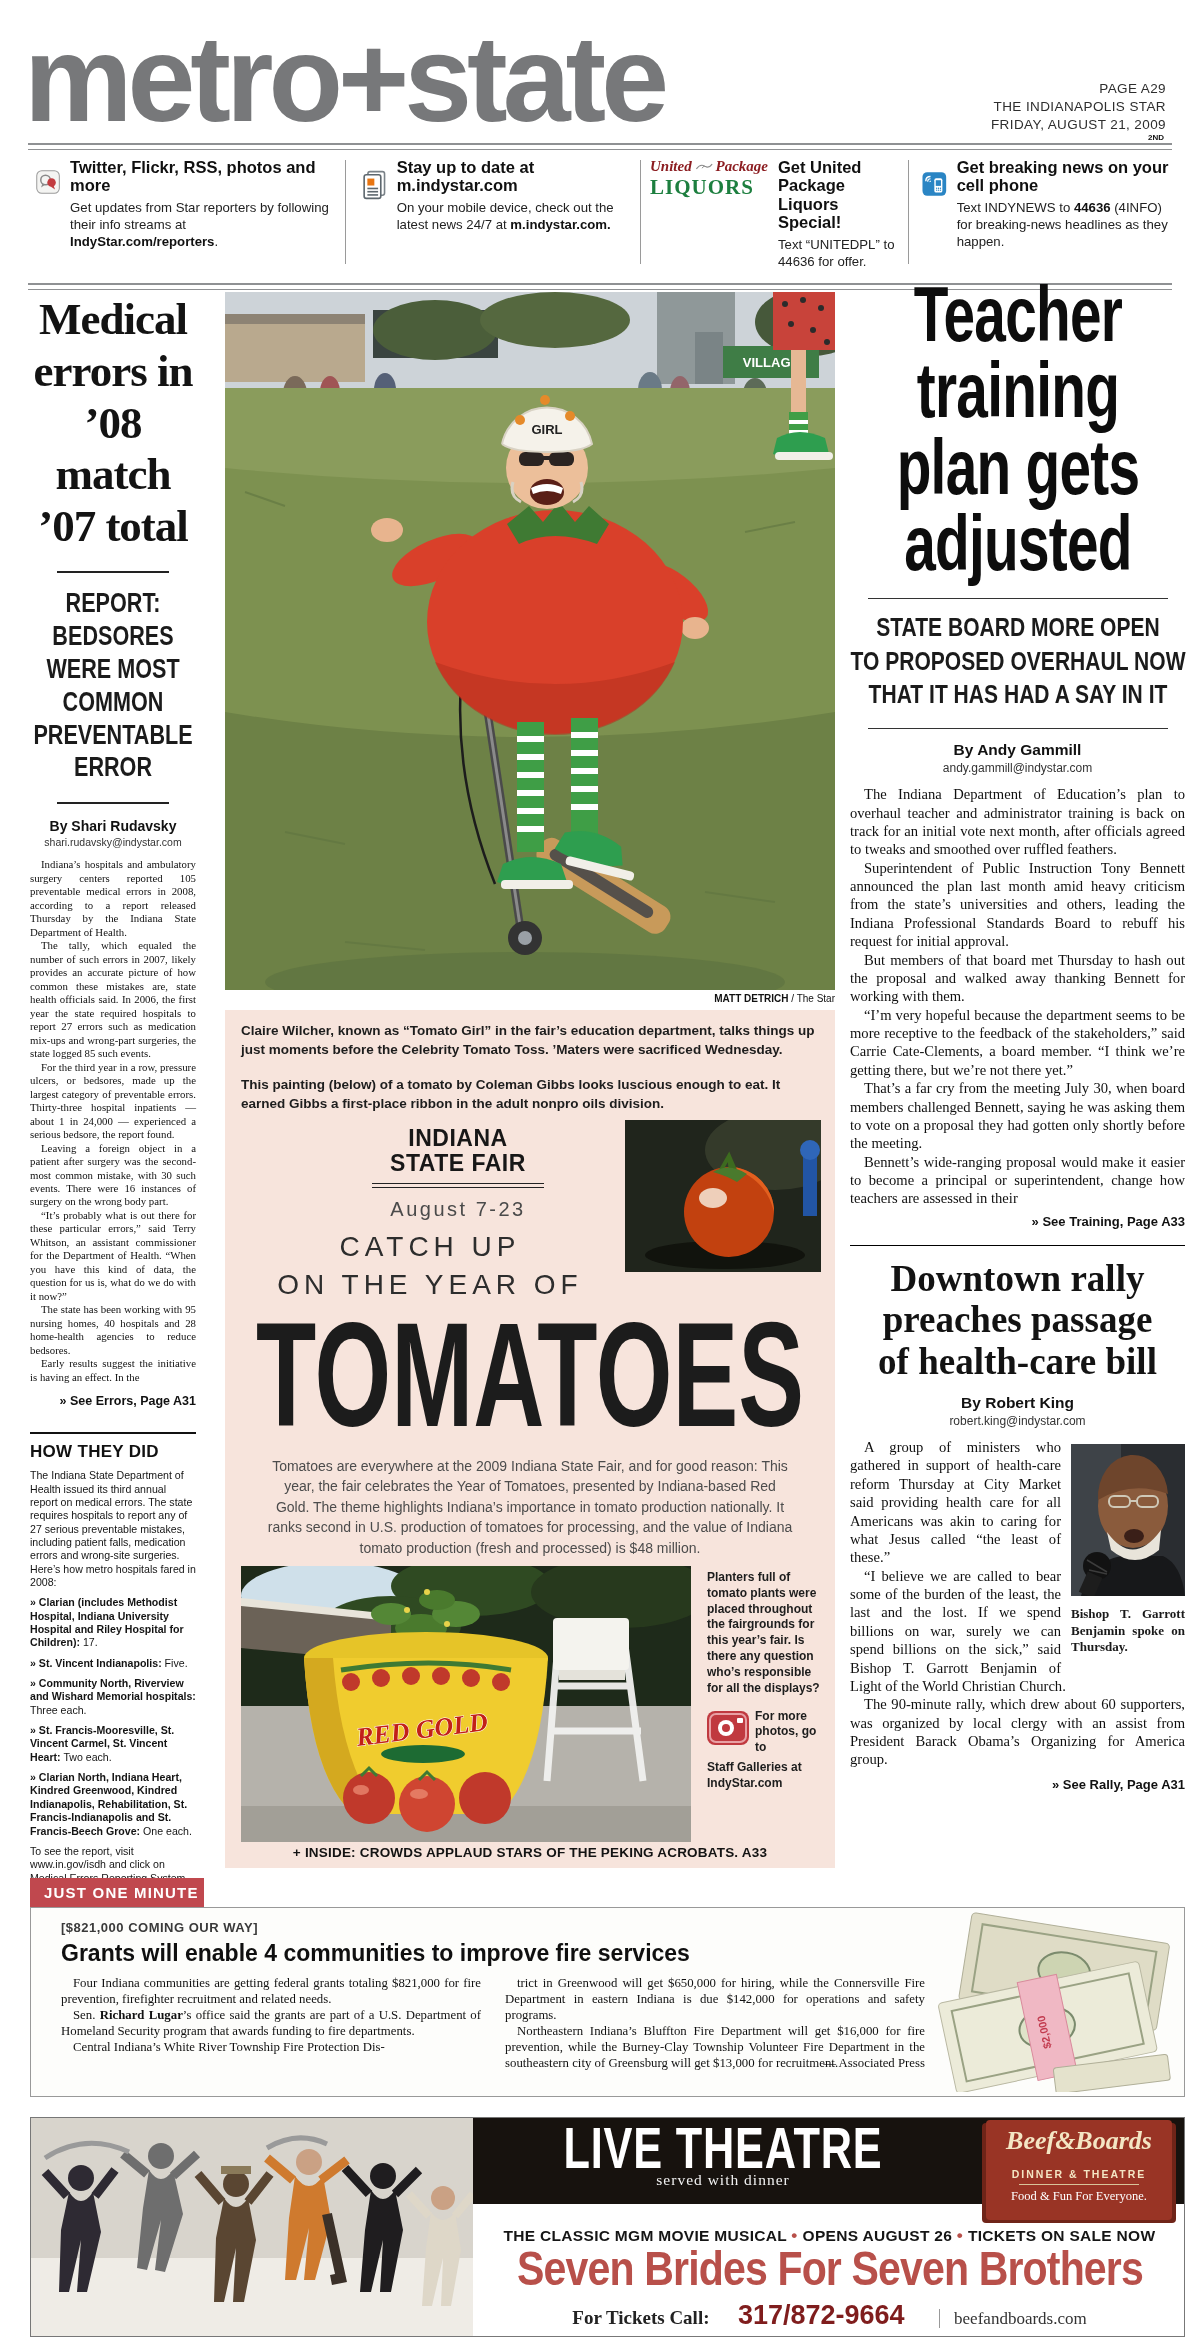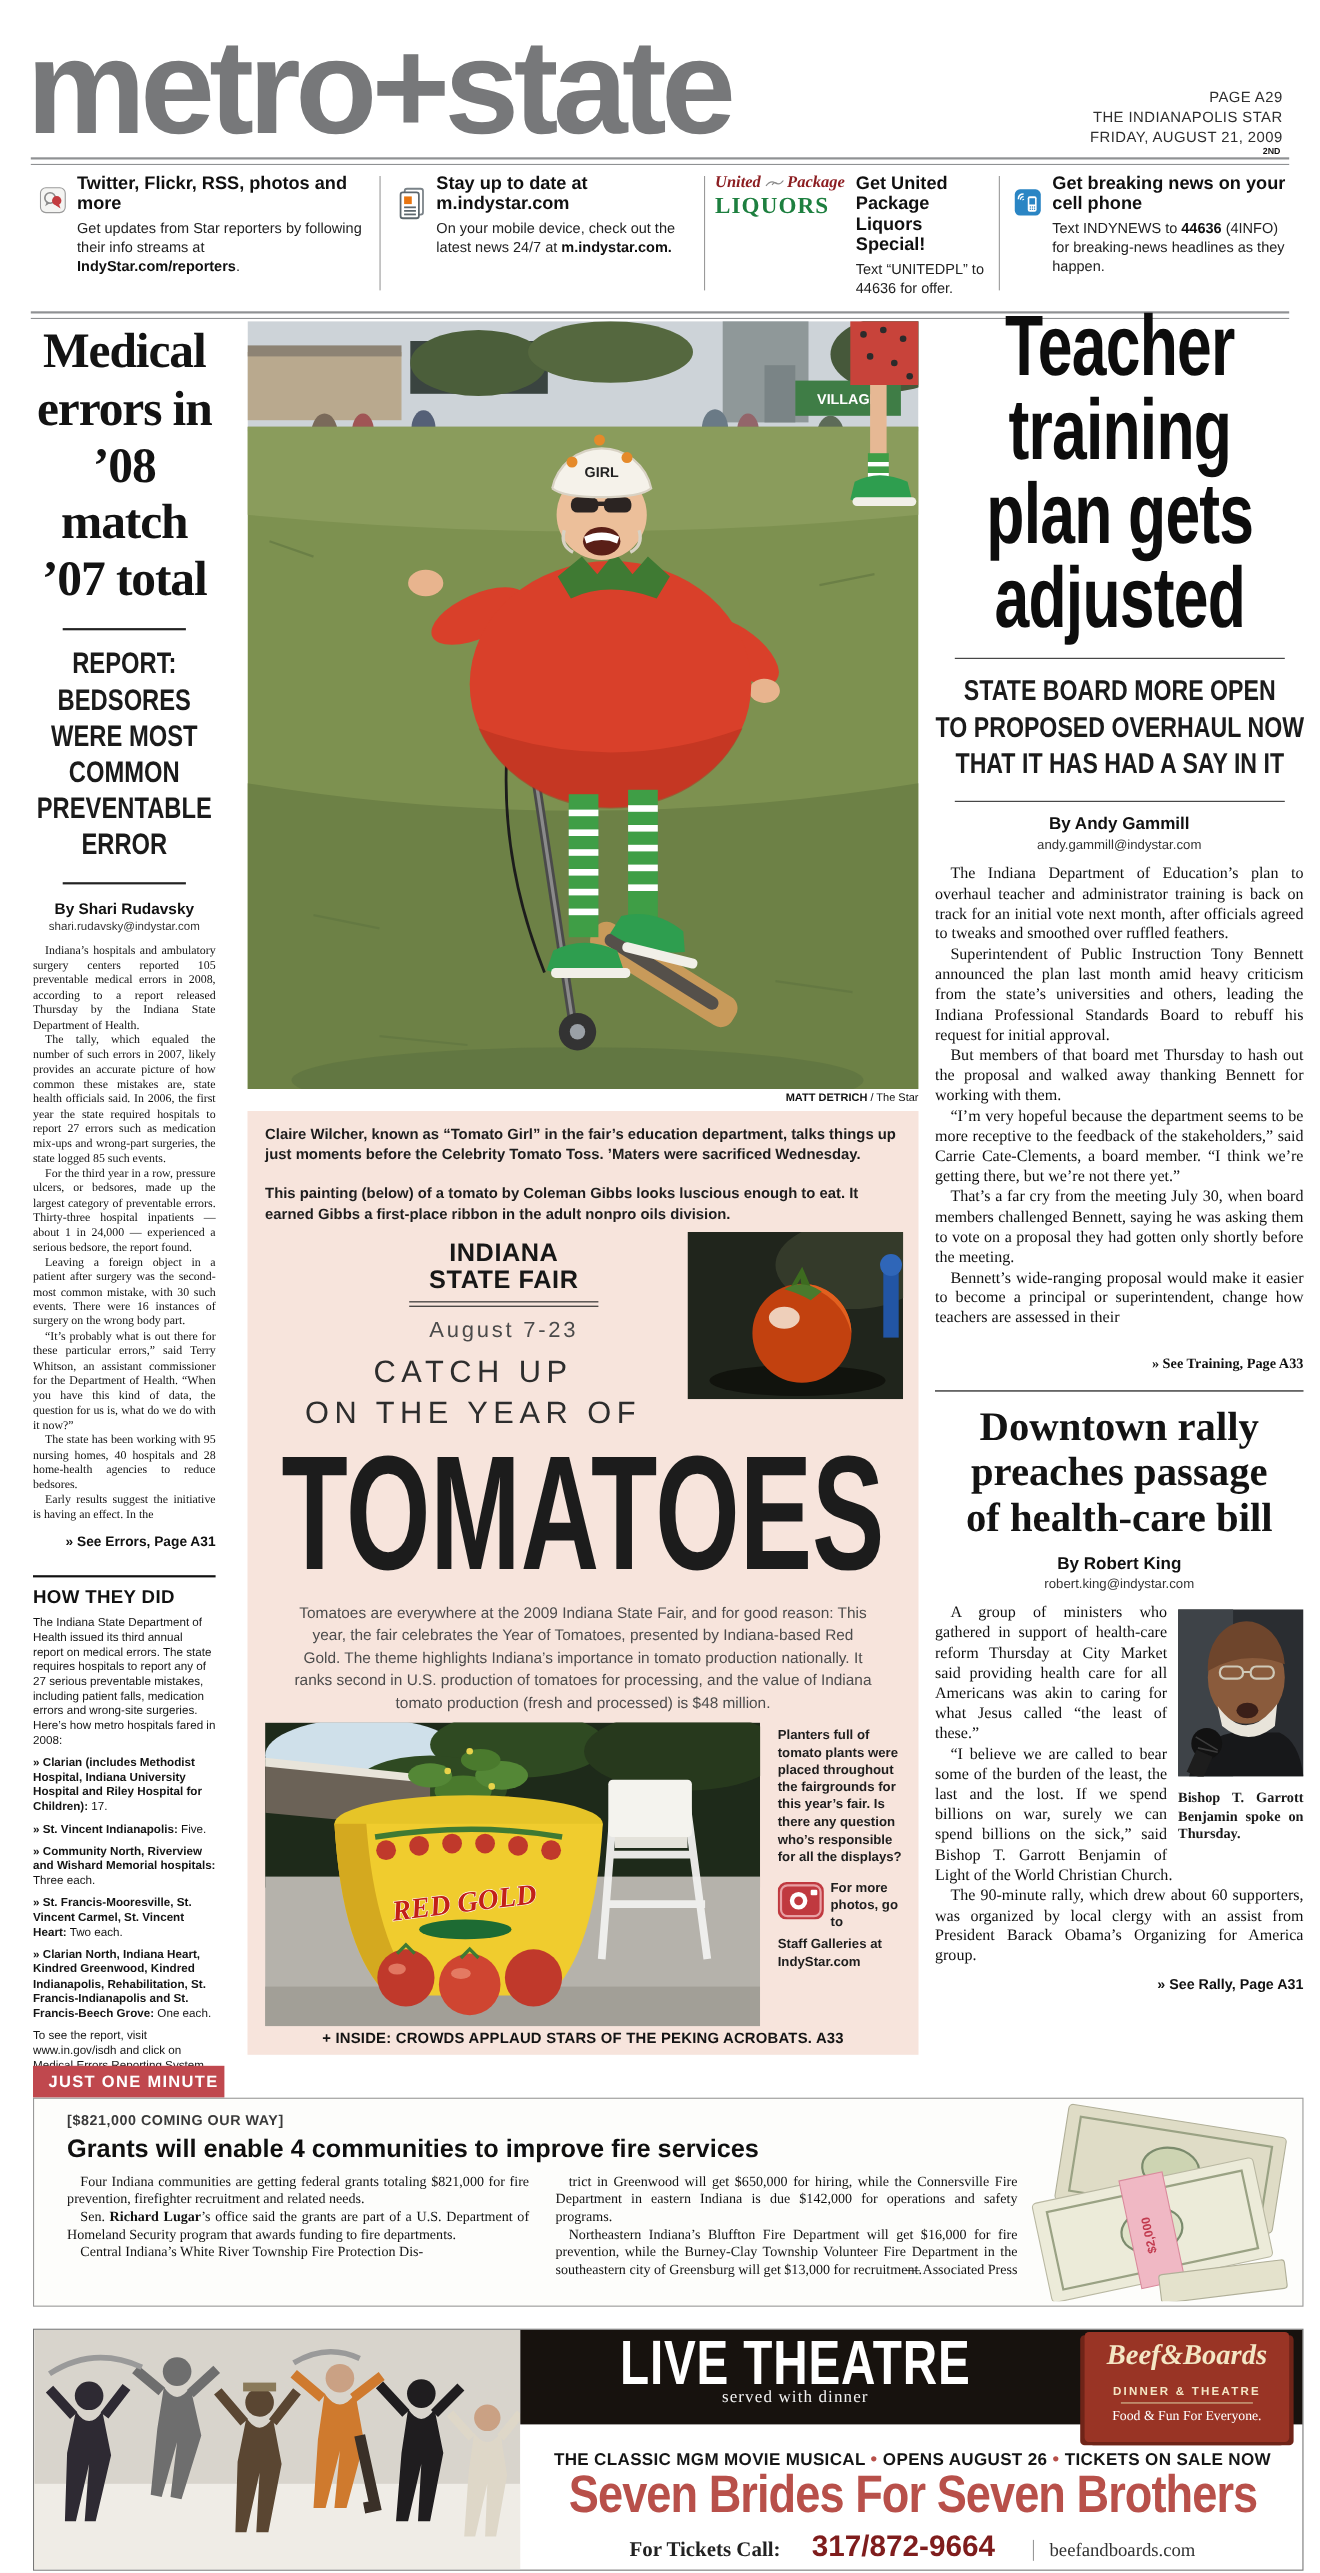--- a/index.html
+++ b/index.html
@@ -68,21 +68,21 @@
   .t-head-in{width:460px;margin-left:-62px;transform:scaleX(.728);transform-origin:center top;}
   .t-head-in span{display:block;font-weight:bold;font-size:78px;line-height:.98;text-align:center;color:#0d0d0d;letter-spacing:-1px;}
   .rrule{width:300px;border-top:1.5px solid #333;margin:16px auto 12px auto;}
   .deck2-wrap{width:335px;}
   .deck2-in{width:414px;margin-left:-39.5px;transform:scaleX(.81);transform-origin:center top;}
   .deck2-in span{display:block;font-weight:bold;font-size:26px;line-height:1.3;text-align:center;color:#1b1b1b;}
   .byline2{font-weight:bold;font-size:15.5px;text-align:center;margin-top:12px;}
   .email2{font-size:12px;text-align:center;color:#333;margin-top:2px;}
   .body2{margin-top:10px;font-family:"Liberation Serif",serif;font-size:14.6px;line-height:1.26;text-align:justify;color:#101010;}
   .body2 p{margin:0;text-indent:14px;}
-  .jump2{font-weight:bold;font-size:13px;text-align:right;margin-top:24px;font-family:Liberation Serif, serif;}
+  .jump2{font-weight:bold;font-size:13px;text-align:right;margin-top:6px;}
   .divider{border-top:1px solid #000;margin:16px 0 12px 0;}
   .r-head span{display:block;font-family:"Liberation Serif",serif;font-weight:bold;font-size:37px;line-height:1.12;text-align:center;color:#131313;}
   .bishop{float:right;width:114px;margin:6px 0 4px 10px;}
   .bishop-cap{font-weight:bold;font-size:13px;line-height:1.25;margin-top:6px;color:#1a1a1a;}
   .jump3{font-weight:bold;font-size:13px;text-align:right;margin-top:8px;clear:none;}
 
   
   .jom-tab{position:absolute;left:30px;top:1878px;width:174px;height:29px;background:#c0484e;color:#fff;font-weight:bold;font-size:15px;letter-spacing:1.2px;line-height:29px;padding-left:14px;box-sizing:border-box;}
   .jom-box{position:absolute;left:30px;top:1907px;width:1155px;height:190px;border:1px solid #999;background:#fdfdfb;box-sizing:border-box;}
   .jom-kick{position:absolute;left:30px;top:12px;font-weight:bold;font-size:13px;letter-spacing:.5px;color:#3a3a3a;}

